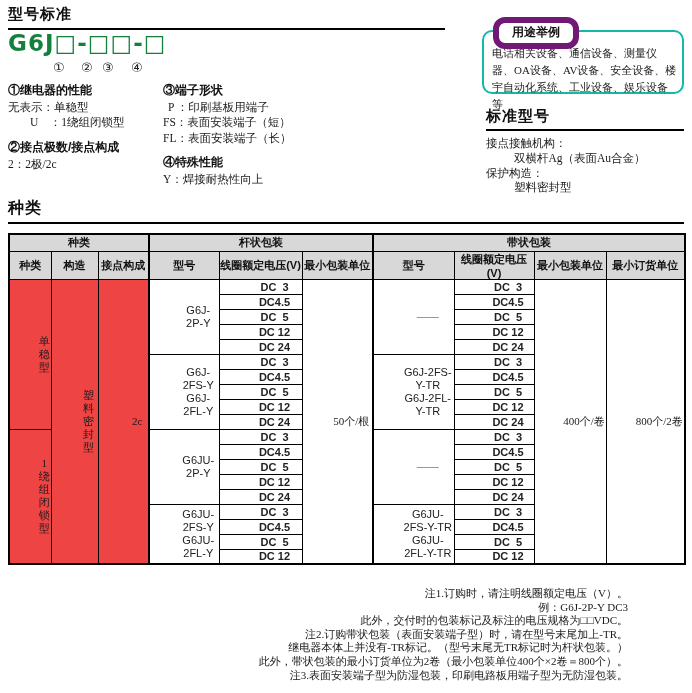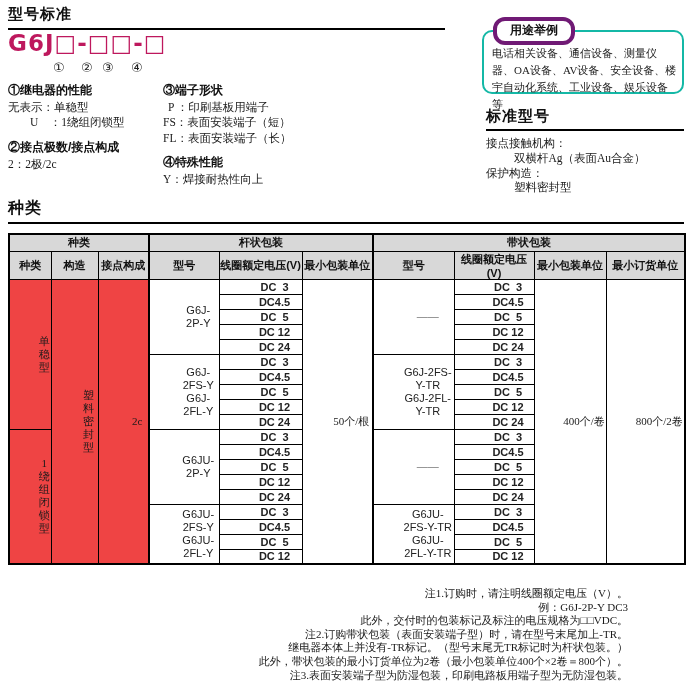--- a/index.html
+++ b/index.html
@@ -7,36 +7,36 @@
   .page { position:relative; width:692px; height:693px; background:#fff;
           font-family:"Liberation Serif", serif; color:#1a1a1a; overflow:hidden; }
 
   .h-title { position:absolute; font-family:"Liberation Sans", sans-serif;
              font-weight:bold; font-size:15px; letter-spacing:1px; color:#111; }
   .h-title.big { font-size:16px; }
   .rule { position:absolute; height:2px; background:#000; }
 
   .model-format { position:absolute; left:8px; top:30px;
                   font-family:"DejaVu Sans", sans-serif; font-weight:bold;
-                  font-size:23px; letter-spacing:1px; color:#be185d; }
+                  font-size:23px; letter-spacing:1px; color:#15803d; }
   .digit { position:absolute; top:60px; font-size:13px;
            font-family:"DejaVu Sans", sans-serif; color:#222; }
 
   .sec { position:absolute; font-size:11.5px; line-height:15.2px; }
   .sec-title { font-family:"Liberation Sans", sans-serif; font-weight:bold;
                font-size:12px; margin-bottom:2px; color:#111; }
   .indent5  { margin-left:5px; }
   .indent22 { margin-left:22px; }
   .indent28 { margin-left:28px; }
 
   .usage-box { position:absolute; left:482px; top:30px; width:202px; height:64px;
                border:2px solid #14b8a6; border-radius:10px; background:#fff; }
   .usage-text { padding:13px 5px 0 8px; font-size:11px; line-height:17px; }
   .usage-label { position:absolute; left:493px; top:17px; padding:1px 13px 2px;
-                 border:4px solid #701a75; border-radius:12px; background:#fff;
+                 border:6px solid #701a75; border-radius:12px; background:#fff;
                  font-family:"Liberation Sans", sans-serif; font-weight:bold;
                  font-size:12px; color:#111; }
 
   .std-lines { position:absolute; left:486px; top:136px; font-size:11.5px; line-height:14.8px; }
 
   table.types { position:absolute; left:8px; top:233px; width:676px;
                 border-collapse:collapse; table-layout:fixed;
                 border:2px solid #000; }
   .types th, .types td { border:1px solid #000; text-align:center;
                          vertical-align:middle; padding:0; overflow:hidden; }

